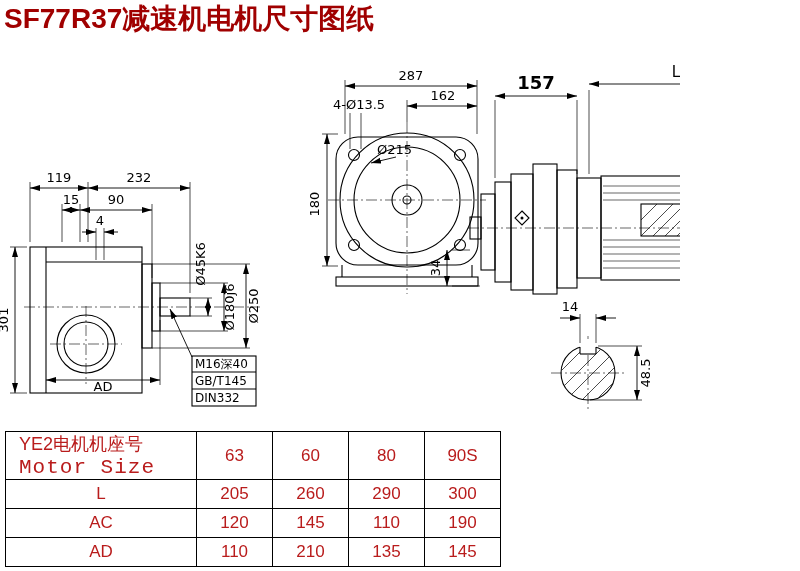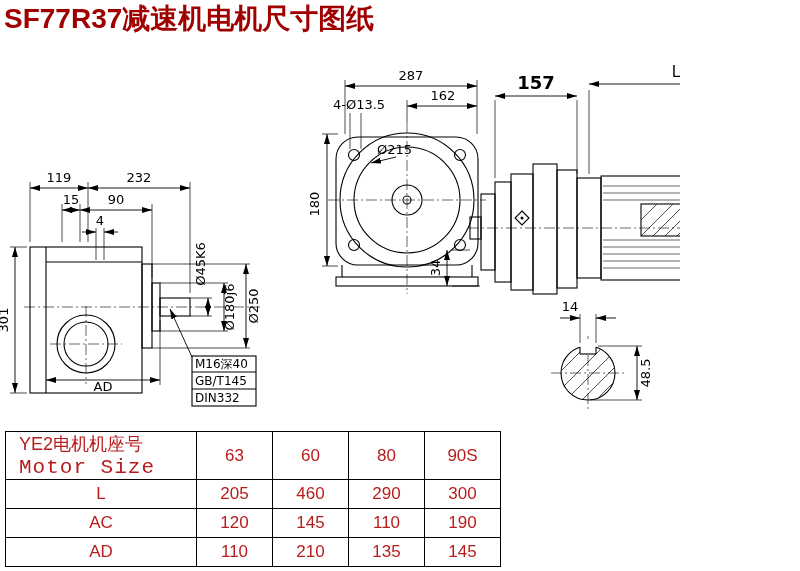--- a/index.html
+++ b/index.html
@@ -243,21 +243,21 @@
           <div class="en">Motor Size</div>
         </td>
         <td>63</td>
         <td>60</td>
         <td>80</td>
         <td>90S</td>
       </tr>
       <tr>
         <td>L</td>
         <td>205</td>
-        <td>460</td>
+        <td>260</td>
         <td>290</td>
         <td>300</td>
       </tr>
       <tr>
         <td>AC</td>
         <td>120</td>
         <td>145</td>
         <td>110</td>
         <td>190</td>
       </tr>

